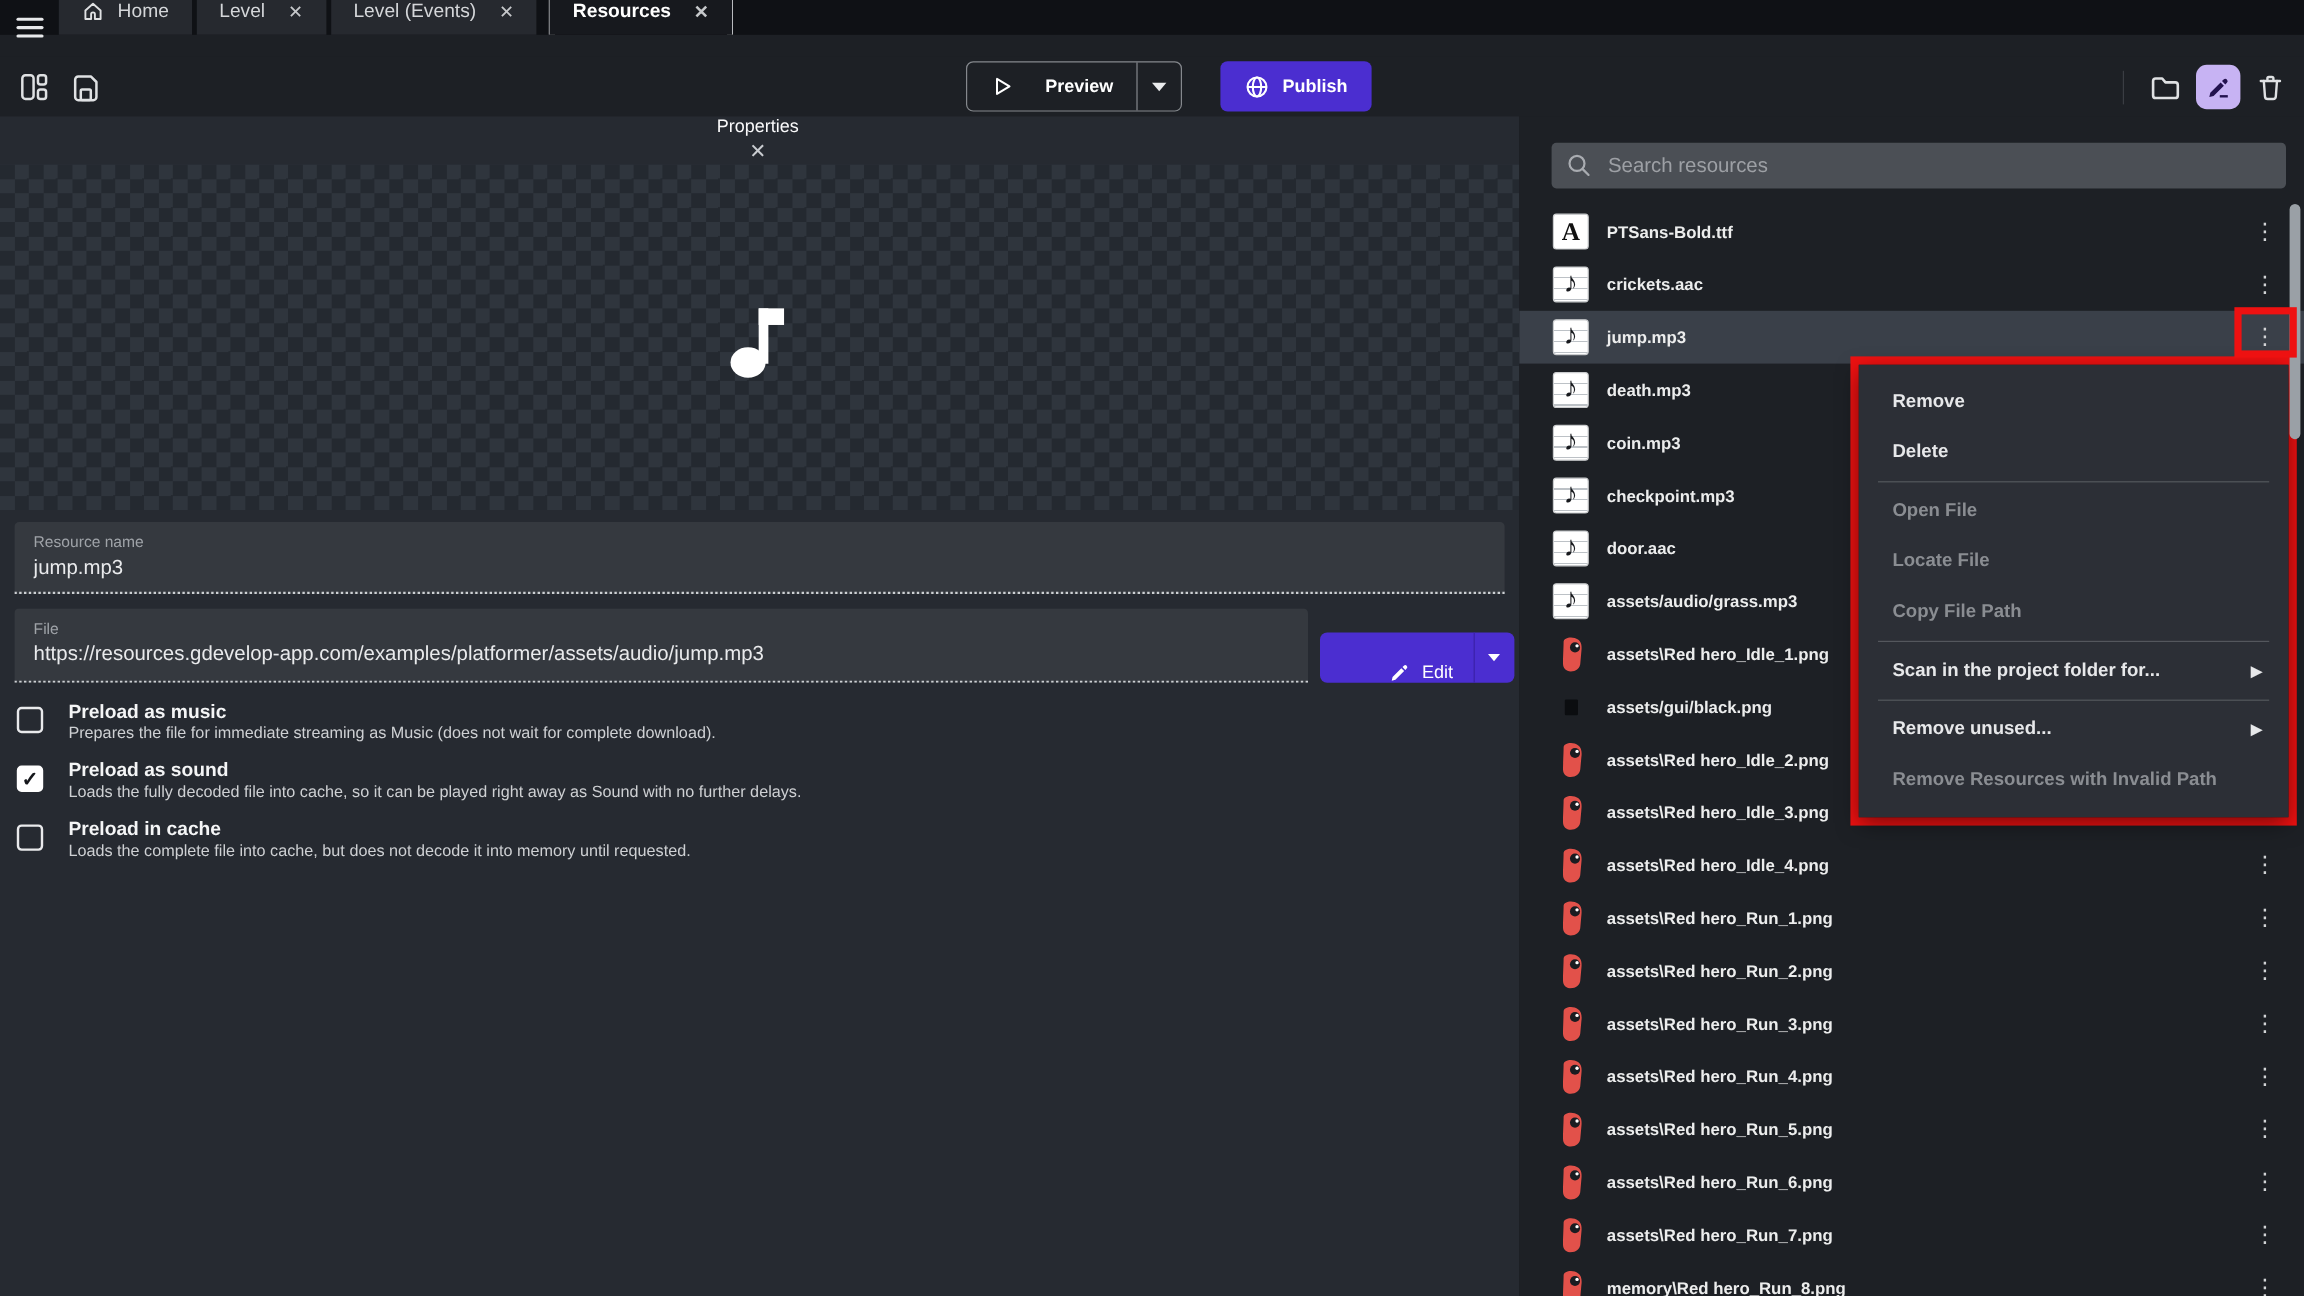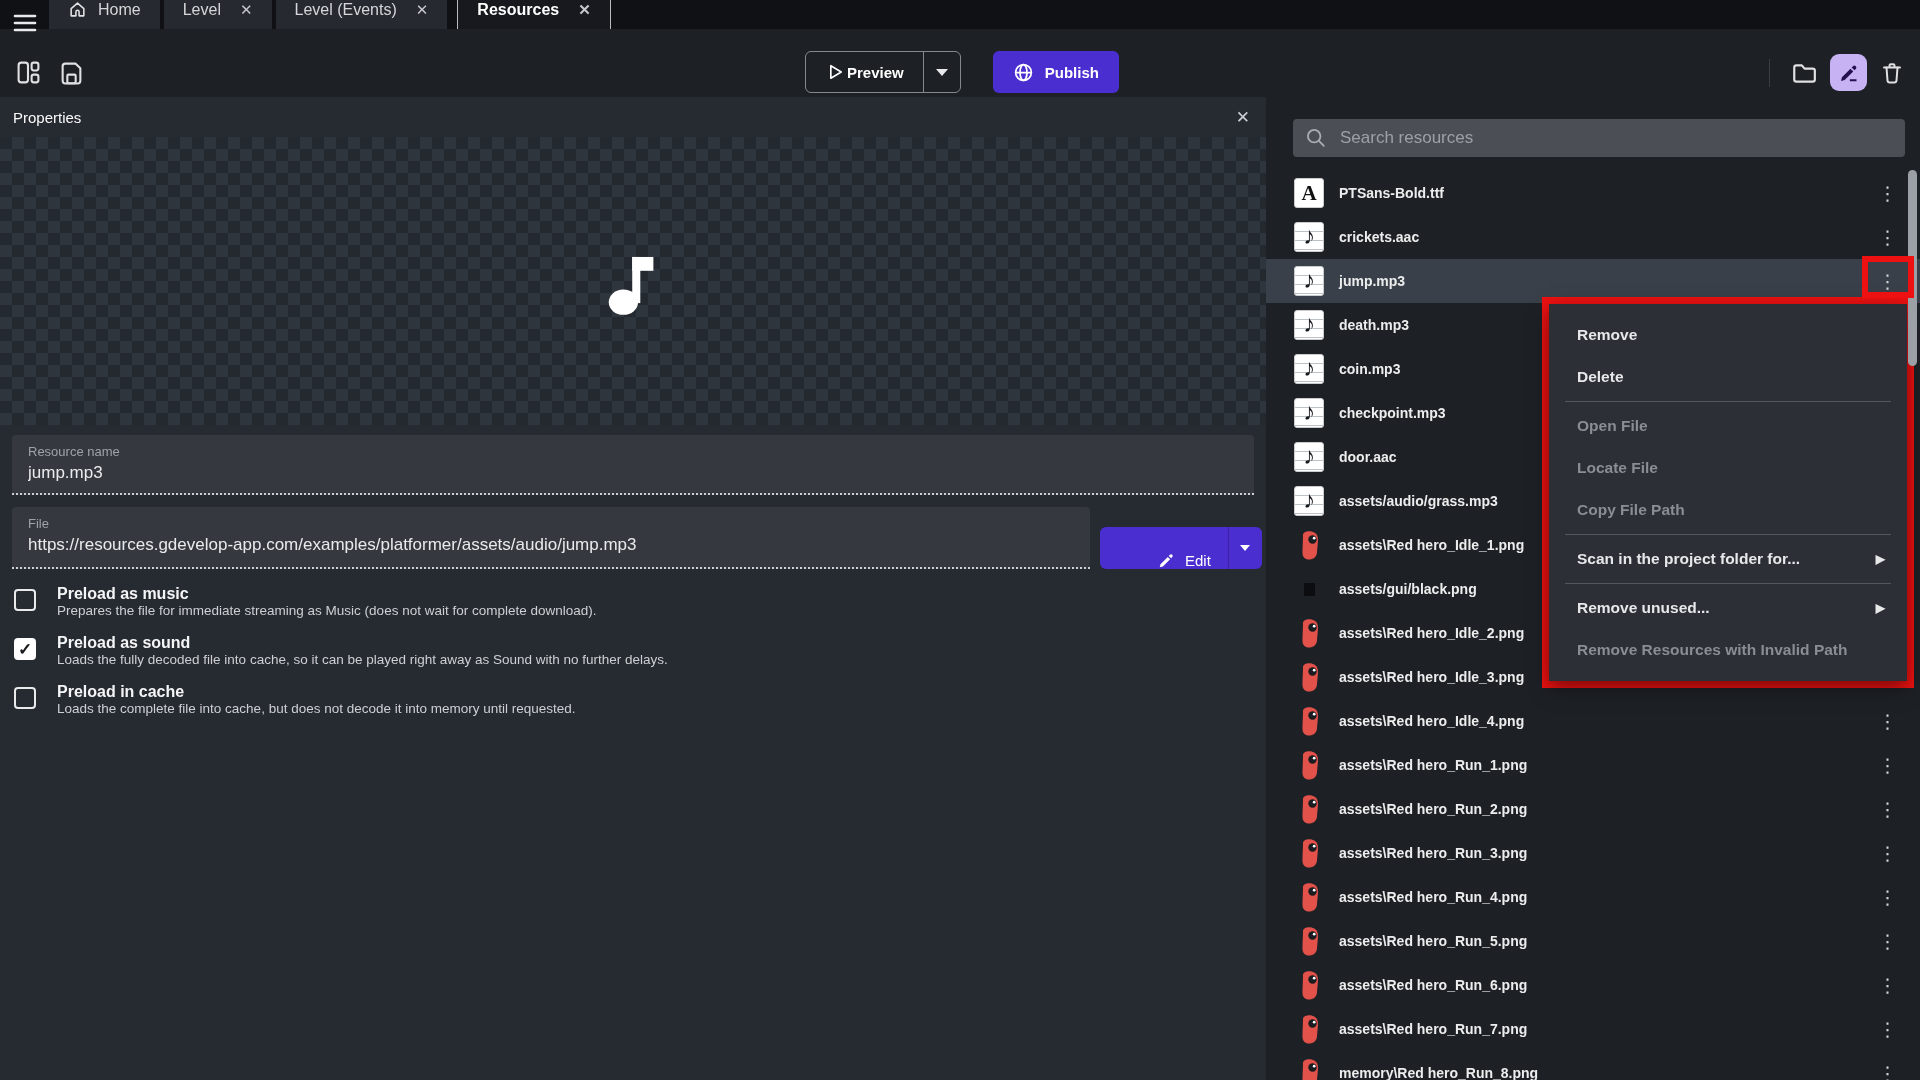--- a/index.html
+++ b/index.html
@@ -23,36 +23,36 @@
                 color:#ffffff; font-weight:bold; margin-left:6px; }
   .tab-close { color:#c6c8cb; font-size:15px; margin-left:8px; }
 
   
   .toolbar { position:absolute; left:0; top:47px; width:1920px; height:50px; background:#1d2025; }
   .tb-left { position:absolute; left:16px; top:13px; display:flex; gap:18px; }
   .tb-iconbtn { background:none; border:none; cursor:pointer; padding:0; }
   .tb-center { position:absolute; left:805px; top:4px; display:flex; align-items:center; gap:32px; }
   .btn-preview { display:flex; align-items:stretch; height:42px; border:1px solid #85888d;
                  border-radius:6px; background:transparent; color:#fff; cursor:pointer; }
-  .preview-main { display:flex; align-items:center; gap:2px; padding:0 19px;
+  .preview-main { display:flex; align-items:center; gap:26px; padding:0 19px;
                   font-size:15px; font-weight:bold; }
   .preview-caret { width:37px; border-left:1px solid #85888d; display:flex; align-items:center; justify-content:center; }
   .caret-down { width:0; height:0; border-left:6px solid transparent; border-right:6px solid transparent; border-top:7px solid #e9eaec; }
   .btn-publish { display:flex; align-items:center; gap:11px; height:42px; padding:0 20px;
                  background:#4b2ed0; border:none; border-radius:6px; color:#fff;
                  font-size:15px; font-weight:bold; cursor:pointer; }
   .tb-right { position:absolute; right:16px; top:7px; display:flex; align-items:center; gap:13px; }
   .tb-divider { width:1px; height:28px; background:#3a3d43; margin-right:8px; }
   .edit-chip { width:37px; height:37px; background:#c7b3f3; border:none; border-radius:9px;
                display:flex; align-items:center; justify-content:center; cursor:pointer; }
 
   
   .props { position:absolute; left:0; top:97px; width:1266px; height:983px; background:#262a31; }
   .props-header { position:absolute; left:0; top:0; width:100%; height:40px;
-                  display:flex; align-items:center; justify-content:space-between; padding:0 16px 0 13px; }
+                  display:flex; align-items:center; justify-content:space-between; padding:0 16px 0 13px;flex-direction:column; }
   .props-title { font-size:15px; color:#fafafb; }
   .props-close { background:none; border:none; color:#c9ccd0; font-size:17px; cursor:pointer; }
   .preview-area { position:absolute; left:0; top:40px; width:1266px; height:288px;
                   background-color:#242930;
                   background-image:conic-gradient(#2f353d 25%, #242930 0 50%, #2f353d 0 75%, #242930 0);
                   background-size:24px 24px;
                   display:flex; align-items:center; justify-content:center; }
   .field { position:absolute; left:12px; background:#35393f; border-radius:4px 4px 0 0;
            border-bottom:2px dotted #cdd0d3; padding:9px 16px 0 16px; }
   .field-label { font-size:13px; color:#9fa3a8; }

